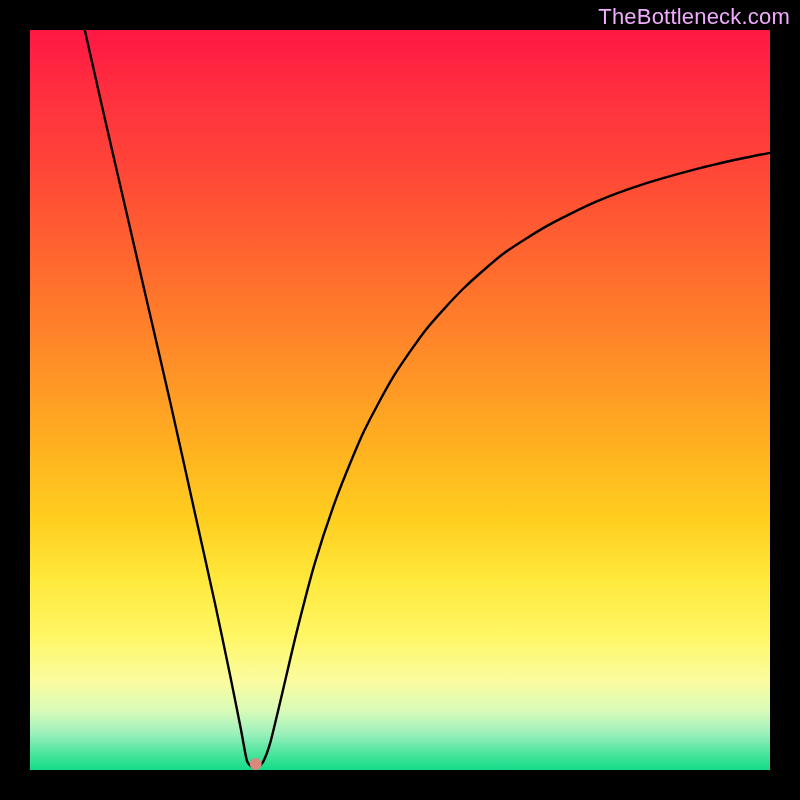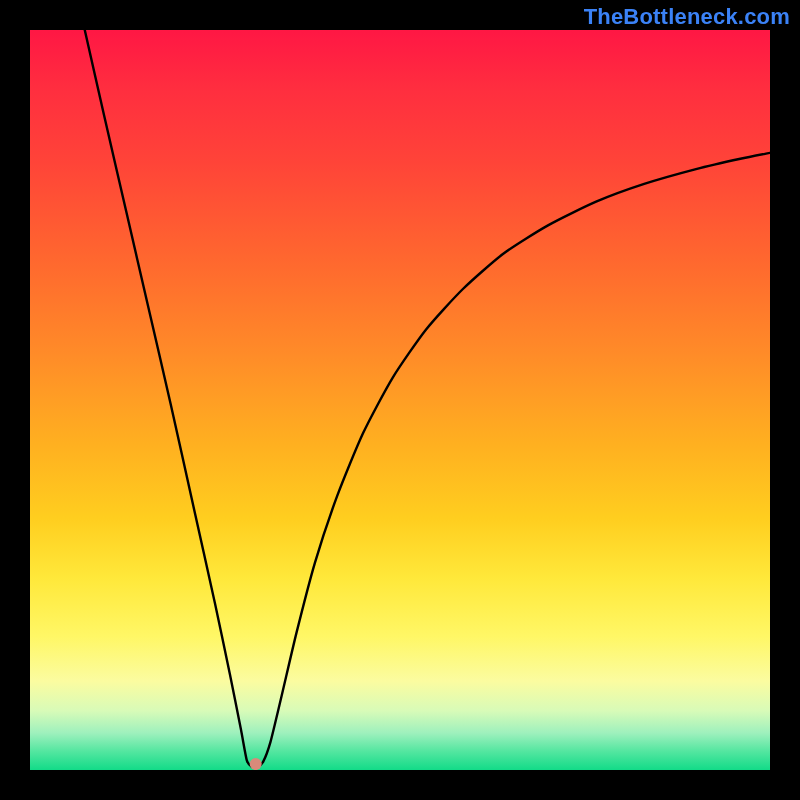--- a/index.html
+++ b/index.html
@@ -45,23 +45,23 @@
     position: absolute;
     left: 0;
     top: 0;
     width: 740px;
     height: 740px;
   }
   .attribution {
     position: absolute;
     top: 4px;
     right: 10px;
-    color: #3b82f6;
+    color: #f0abfc;
     font-size: 22px;
-    font-weight: 700;
+    font-weight: 400;
     letter-spacing: 0.2px;
   }
 </style>
 </head>
 <body>
 
 <div class="frame">
   <div class="plot-area">
     <svg class="curve-svg" viewBox="0 0 740 740" preserveAspectRatio="none">
       <path id="curve-path" d="M 54.76 0.00 C 56.84 9.22, 69.51 65.46, 74.00 85.10 C 78.49 104.74, 91.39 160.46, 96.20 181.30 C 101.01 202.14, 113.59 256.66, 118.40 277.50 C 123.21 298.34, 135.79 352.46, 140.60 373.70 C 145.41 394.94, 157.99 451.96, 162.80 473.60 C 167.61 495.25, 180.99 555.06, 185.00 573.50 C 189.01 591.94, 196.99 630.17, 199.80 643.80 C 202.61 657.43, 209.06 689.92, 210.90 699.30 C 212.74 708.68, 215.62 726.29, 216.82 730.38 C 218.02 734.47, 220.88 736.32, 222.00 737.04 C 223.12 737.76, 225.98 737.60, 227.18 737.04 C 228.38 736.48, 231.66 734.59, 233.10 731.86 C 234.54 729.13, 238.50 719.01, 240.50 711.88 C 242.50 704.75, 248.79 677.78, 251.60 666.00 C 254.41 654.22, 262.79 617.53, 266.40 603.10 C 270.01 588.67, 280.49 547.63, 284.90 532.80 C 289.31 517.97, 301.89 480.23, 307.10 466.20 C 312.31 452.17, 326.99 416.13, 333.00 403.30 C 339.01 390.47, 355.79 359.02, 362.60 347.80 C 369.41 336.58, 388.28 309.32, 395.90 299.70 C 403.52 290.08, 424.48 267.26, 432.90 259.00 C 441.32 250.74, 464.38 230.37, 473.60 223.48 C 482.82 216.59, 507.98 200.97, 518.00 195.36 C 528.02 189.75, 555.68 176.17, 566.10 171.68 C 576.52 167.19, 603.38 157.45, 614.20 153.92 C 625.02 150.39, 655.58 141.85, 666.00 139.12 C 676.42 136.39, 702.38 130.52, 710.40 128.76 C 718.42 127.00, 736.79 123.48, 740.00 122.84" fill="none" stroke="#000" stroke-width="2.4" stroke-linejoin="round" stroke-linecap="round"></path>

